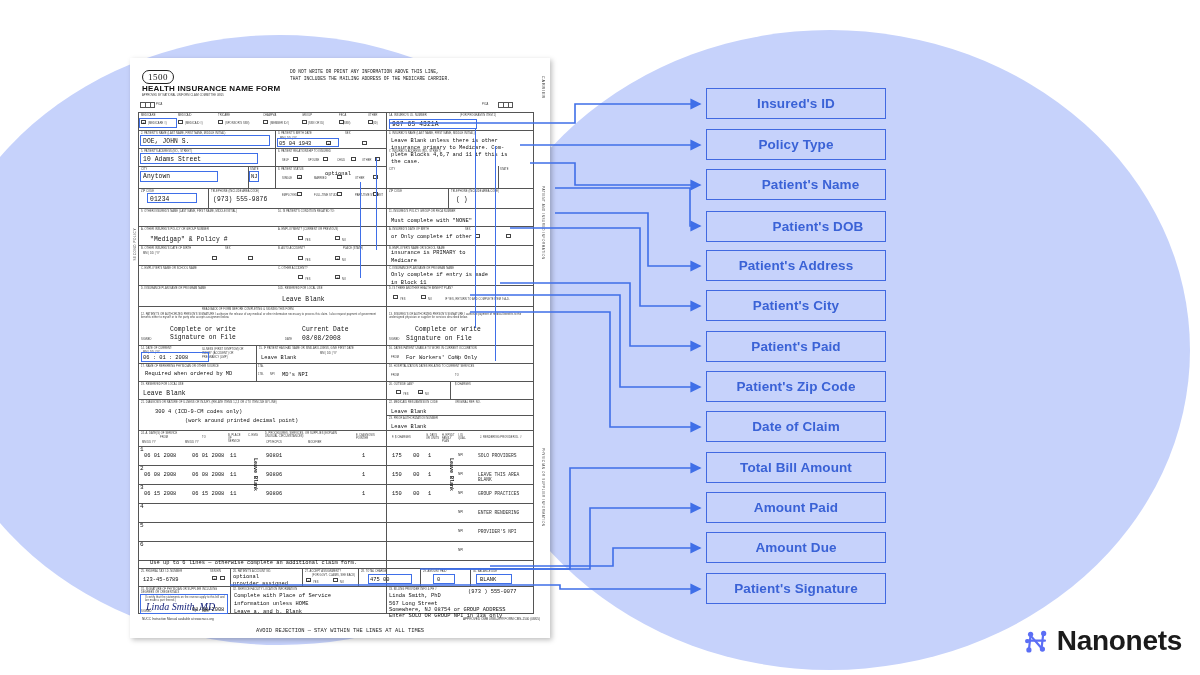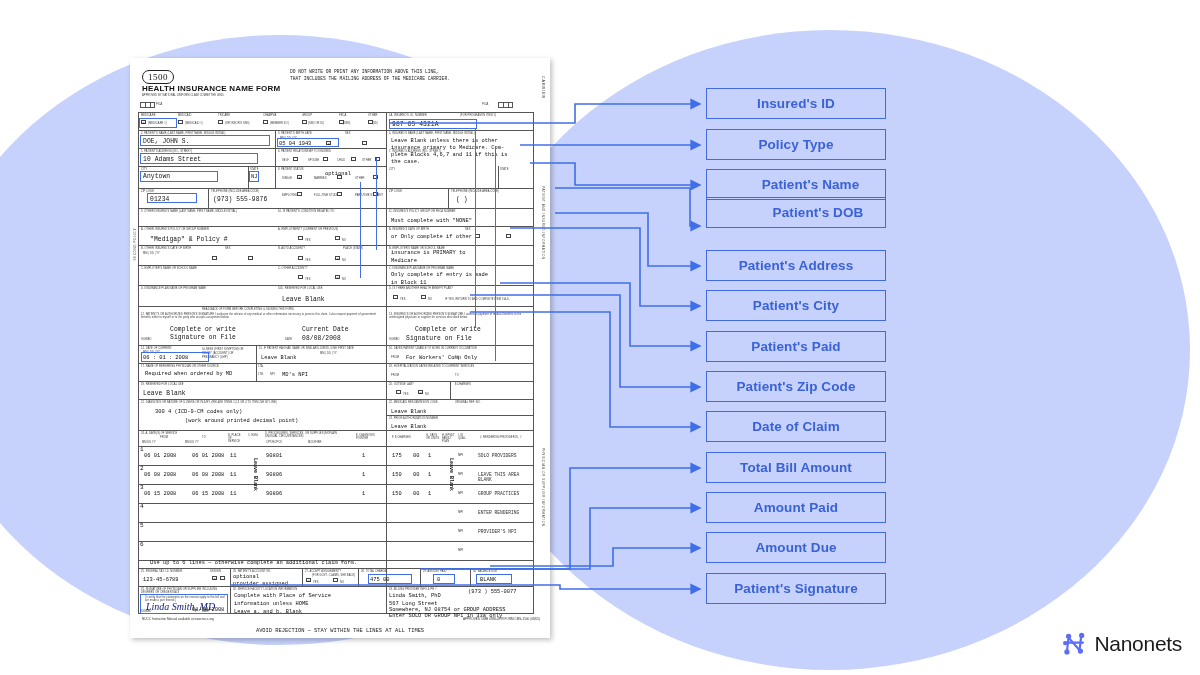--- a/index.html
+++ b/index.html
@@ -69,21 +69,21 @@
   .chip {
     position:absolute; left:706px; width:180px; height:31px;
     border:1.4px solid #4169e1; background:transparent;
     display:flex; align-items:center; justify-content:center;
     font-family:"Liberation Sans",sans-serif; font-weight:bold;
     font-size:13.5px; color:#3a62d6; letter-spacing:.1px;
   }
 
   
   #brand { position:absolute; right:18px; bottom:18px; display:flex; align-items:center; gap:7px;}
-  #brand-name { font-family:"Liberation Sans",sans-serif; font-weight:normal; font-size:21px; color:#1b1b1b; letter-spacing:-.3px;}
+  #brand-name { font-family:"Liberation Sans",sans-serif; font-weight:bold; font-size:28px; color:#1b1b1b; letter-spacing:-.3px;}
 </style>
 </head>
 <body>
 
 <div id="stage">
 
   <div class="blob" id="blob-left"></div>
   <div class="blob" id="blob-right"></div>
 
   <div id="form-doc">
@@ -505,21 +505,21 @@
       <path d="M440,569 L590,569 L590,508 L700,508"></path>
       <path d="M490,566 L613,566 L613,548 L700,548"></path>
       <path d="M230,585 L560,585 L560,589 L700,589"></path>
     </g>
   </svg>
 
   <div id="chips">
       <div class="chip" style="top: 88px;">Insured's ID</div>
       <div class="chip" style="top: 129px;">Policy Type</div>
       <div class="chip" style="top: 169px; padding-left: 29px;">Patient's Name</div>
-      <div class="chip" style="top: 197px; padding-left: 44px;">Patient's DOB</div>
+      <div class="chip" style="top: 211px; padding-left: 44px;">Patient's DOB</div>
       <div class="chip" style="top: 250px;">Patient's Address</div>
       <div class="chip" style="top: 290px;">Patient's City</div>
       <div class="chip" style="top: 331px;">Patient's Paid</div>
       <div class="chip" style="top: 371px;">Patient's Zip Code</div>
       <div class="chip" style="top: 411px;">Date of Claim</div>
       <div class="chip" style="top: 452px;">Total Bill Amount</div>
       <div class="chip" style="top: 492px;">Amount Paid</div>
       <div class="chip" style="top: 532px;">Amount Due</div>
       <div class="chip" style="top: 573px;">Patient's Signature</div>
     </div>

